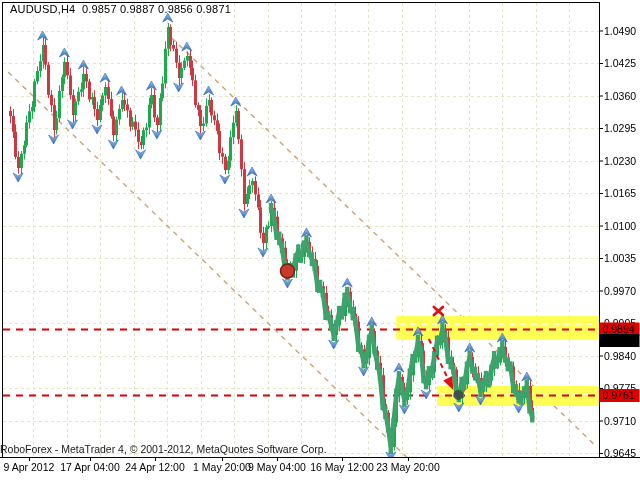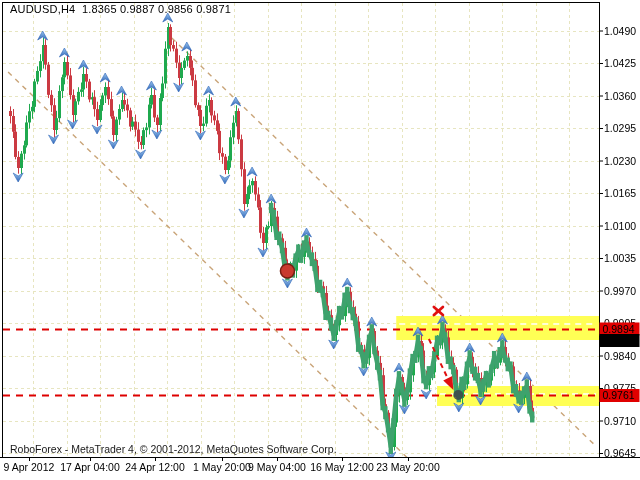--- a/index.html
+++ b/index.html
@@ -7,21 +7,21 @@
     position:relative;width:640px;height:480px;background:#ffffff;
     font-family:"Liberation Sans", sans-serif;overflow:hidden;
   }
   svg{position:absolute;left:0;top:0;}
   svg text{font-family:"Liberation Sans", sans-serif;font-size:10.5px;fill:#000;}
   .title{
     position:absolute;left:10px;top:3px;font-size:11px;color:#000;
     white-space:pre;letter-spacing:0.2px;
   }
   .copyright{
-    position:absolute;left:10px;top:443px;font-size:10.5px;color:#1a1a1a;
+    position:absolute;left:0;top:443px;font-size:10.5px;color:#1a1a1a;
     white-space:pre;
   }
 </style>
 </head>
 <body>
 
 <div class="stage">
   <svg id="chart" width="640" height="480" viewBox="0 0 640 480">
       <defs>
         <linearGradient id="fg" x1="0" y1="0" x2="0" y2="1">
@@ -673,15 +673,15 @@
         <line x1="222.5" y1="457.5" x2="222.5" y2="461" stroke="#000000" stroke-width="1"></line>
         <text x="222" y="471" text-anchor="middle" fill="#000000">1 May 20:00</text>
         <line x1="277.5" y1="457.5" x2="277.5" y2="461" stroke="#000000" stroke-width="1"></line>
         <text x="277" y="471" text-anchor="middle" fill="#000000">9 May 04:00</text>
         <line x1="342.5" y1="457.5" x2="342.5" y2="461" stroke="#000000" stroke-width="1"></line>
         <text x="342" y="471" text-anchor="middle" fill="#000000">16 May 12:00</text>
         <line x1="408.5" y1="457.5" x2="408.5" y2="461" stroke="#000000" stroke-width="1"></line>
         <text x="408" y="471" text-anchor="middle" fill="#000000">23 May 20:00</text>
       </g>
     </svg>
-  <div class="title">AUDUSD,H4  1.8365 0.9887 0.9856 0.9871</div>
+  <div class="title">AUDUSD,H4  0.9857 0.9887 0.9856 0.9871</div>
   <div class="copyright">RoboForex - MetaTrader 4, © 2001-2012, MetaQuotes Software Corp.</div>
 </div>
 
 </body></html>

